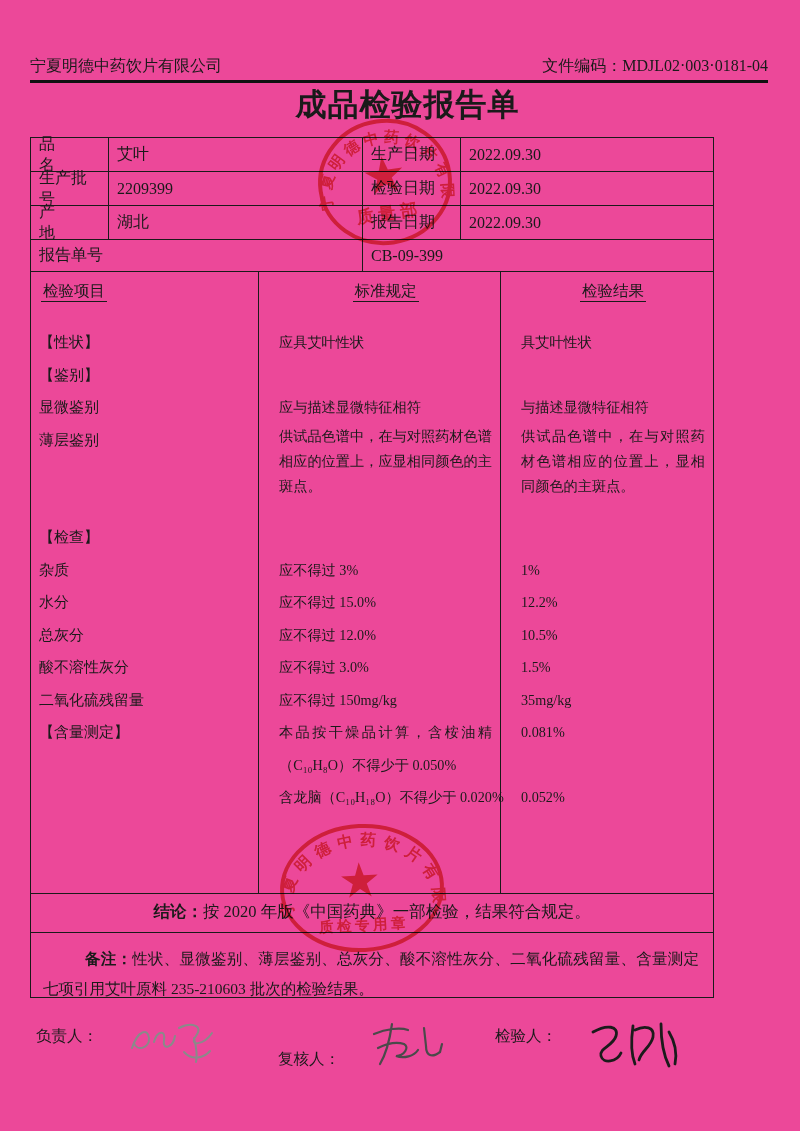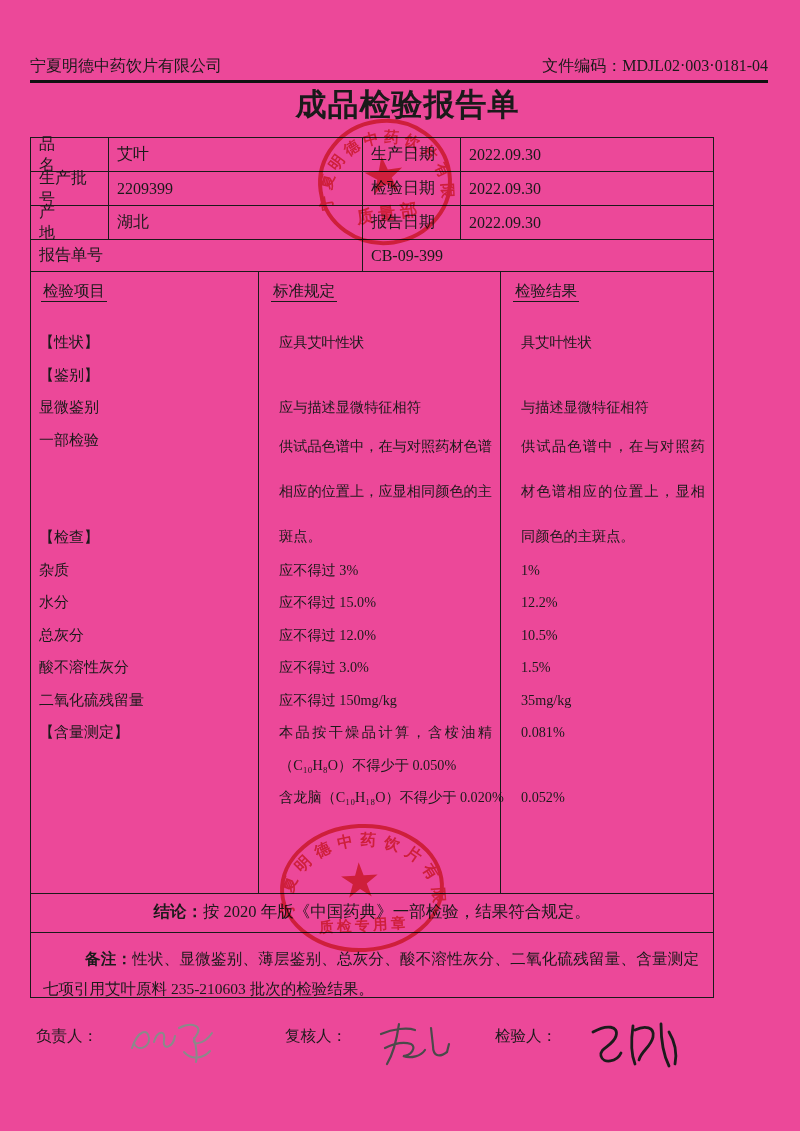--- a/index.html
+++ b/index.html
@@ -26,39 +26,39 @@
   .ic-l2{width:98px;border-right:1px solid #1a1a1a;}
   .ic-v2{flex:1;}
   .ic-wide{width:332px;border-right:1px solid #1a1a1a;}
   .ic-rv{flex:1;}
 
   .spec{display:flex;border:1.5px solid #1a1a1a;border-top:none;height:622px;font-size:14.2px;gap:12px;}
   .scol{height:100%;}
   .scol1{width:228px;border-right:1px solid #1a1a1a;font-size:15px;}
   .scol2{width:230px;border-right:1px solid #1a1a1a;}
   .scol3{flex:1;}
-  .shead{height:54px;padding-top:9px;text-align:left;font-size:15.5px;}
+  .shead{height:54px;padding-top:9px;text-align:center;font-size:15.5px;}
   .shead.left{text-align:left;padding-left:10px;}
   .shead span{border-bottom:1px solid #1a1a1a;padding:0 2px 2px 2px;}
   .sline{height:32.5px;line-height:32.5px;padding:0 8px;white-space:nowrap;}
-  .swrap{height:97.5px;line-height:45px;padding:0 8px;text-align:justify;font-family:Liberation Serif, serif;}
+  .swrap{height:97.5px;line-height:25px;padding:0 8px;text-align:justify;font-family:Liberation Serif, serif;}
   .stall{height:97.5px;line-height:32.5px;padding:0 8px;white-space:nowrap;}
   .sjust{text-align:justify;text-align-last:justify;white-space:normal;}
 
   .concl{border:1.5px solid #1a1a1a;border-top:none;height:39px;line-height:36px;
          text-align:center;font-size:16.5px;}
   .remark{border:1.5px solid #1a1a1a;border-top:none;height:65px;padding:3px 6px 0 4px;
           font-size:15.5px;line-height:30px;text-align:justify;}
   .remark p{margin:8px;text-indent:42px;}
   b.lbl{font-weight:bold;}
 
   
   .sigs{position:absolute;left:30px;top:1008px;width:740px;height:70px;font-size:15.5px;}
   .siggroup{position:absolute;top:10px;display:flex;align-items:flex-start;gap:22px;}
-  .sg1{left:6px;}.sg2{left:255px;}.sg3{left:465px;text-align:right;}
+  .sg1{left:6px;}.sg2{left:248px;align-items:flex-end;}.sg3{left:465px;text-align:right;}
   .siglabel{padding-top:8px;}
   .sigsvg{margin-left:4px;}
 
   
   .stamp{position:absolute;opacity:0.82;mix-blend-mode:multiply;pointer-events:none;}
   .stamp-top{left:312px;top:114px;transform:rotate(-8deg);}
   .stamp-bottom{left:276px;top:820px;transform:rotate(-3deg);}
   .stamp text{font-family:"Liberation Serif","DejaVu Serif",serif;font-weight:bold;}
 </style>
 </head>
@@ -100,21 +100,21 @@
       </div>
     </div>
 
     <div class="spec">
 
       <div class="scol scol1">
         <div class="shead left"><span>检验项目</span></div>
         <div class="sline">【性状】</div>
         <div class="sline">【鉴别】</div>
         <div class="sline">显微鉴别</div>
-        <div class="stall">一部检验</div>
+        <div class="stall">薄层鉴别</div>
         <div class="sline">【检查】</div>
         <div class="sline">杂质</div>
         <div class="sline">水分</div>
         <div class="sline">总灰分</div>
         <div class="sline">酸不溶性灰分</div>
         <div class="sline">二氧化硫残留量</div>
         <div class="sline">【含量测定】</div>
       </div>
 
       <div class="scol scol2">

